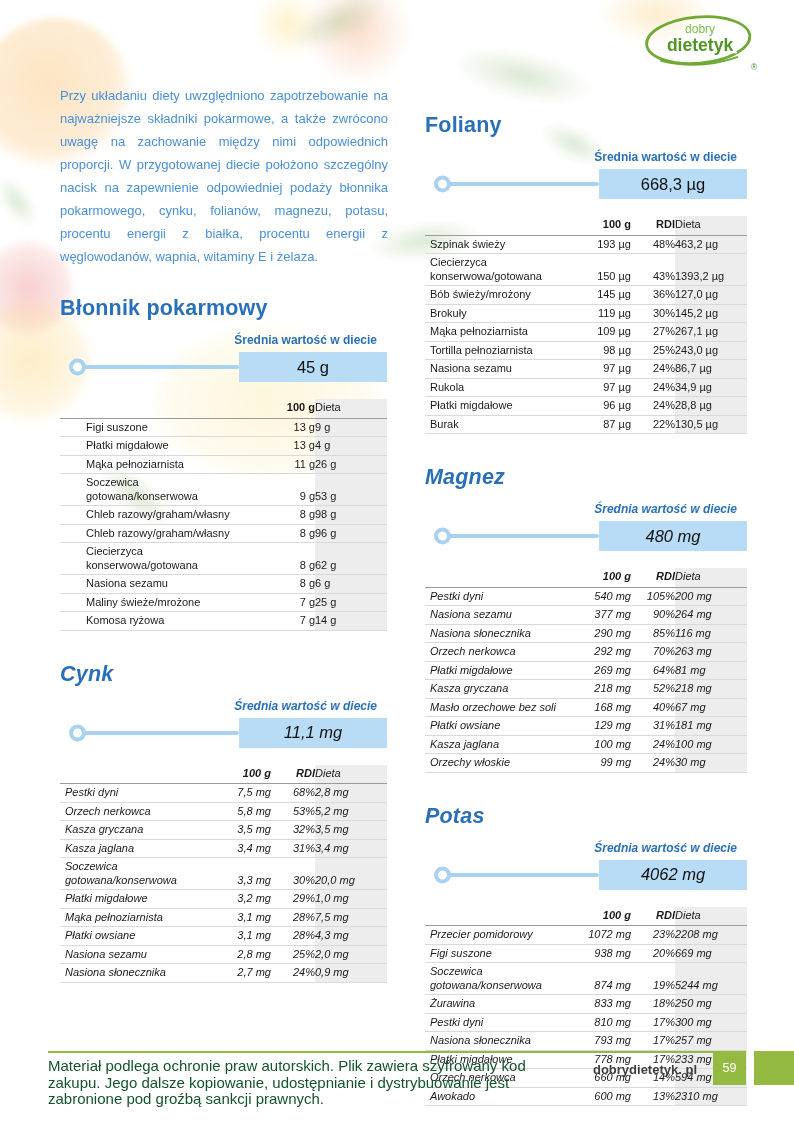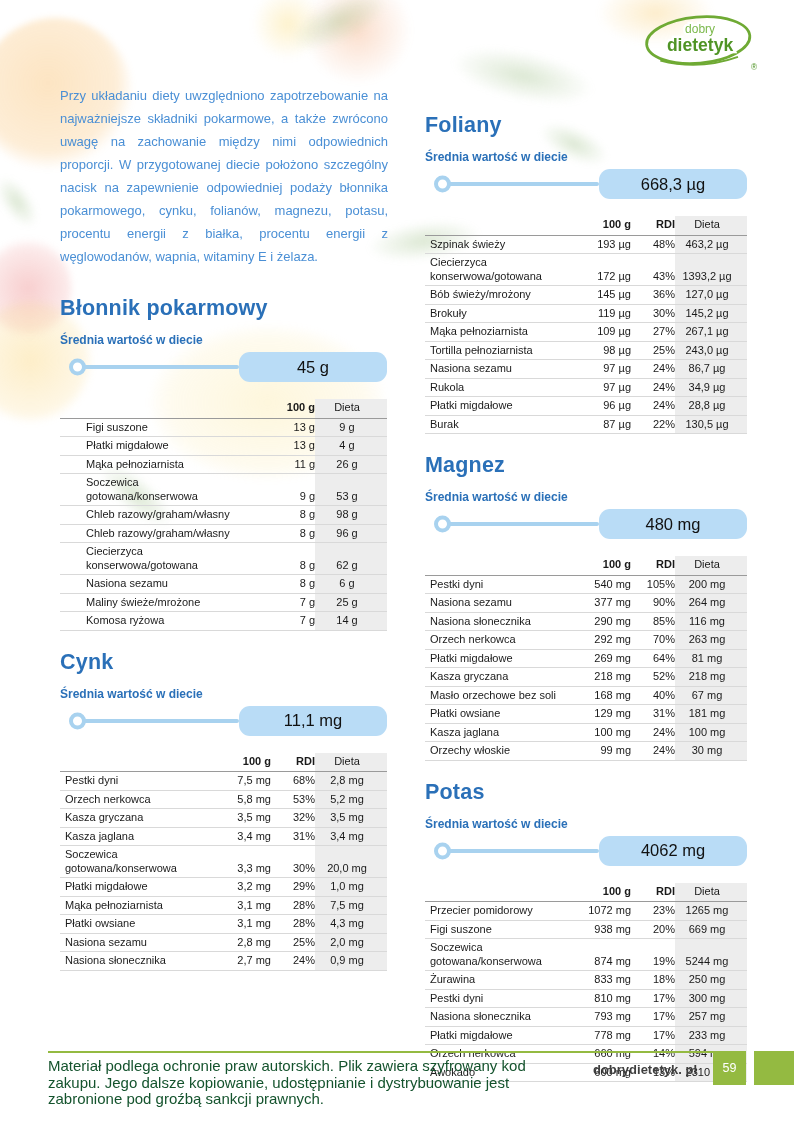--- a/index.html
+++ b/index.html
@@ -41,55 +41,55 @@
   .intro{
     position:absolute;left:60px;top:84px;width:328px;
     color:var(--intro-blue,#4a8fd5);font-size:13px;line-height:23px;
     text-align:justify;margin:0;
   }
 
   
   .col{position:absolute;}
   .col-left{left:60px;top:295px;width:327px;}
   .col-right{left:425px;top:112px;width:322px;}
-  .nutrient + .nutrient{margin-top:18px;}
+  .nutrient + .nutrient{margin-top:30px;font-style:italic;}
 
   .sec-title{
     margin:0;font-size:21.5px;font-weight:bold;line-height:27px;
     color:var(--heading-blue,#2a70b8);letter-spacing:.2px;
   }
   .avg-label{
-    margin:11px 10px 5px 0;text-align:left;
+    margin:11px 10px 5px 0;text-align:right;
     color:var(--heading-blue,#2a70b8);font-size:12px;font-weight:bold;
   }
   .slider{position:relative;height:30px;margin-bottom:17px;}
   .slider .knob{
     position:absolute;left:9px;top:50%;transform:translateY(-50%);
     width:9px;height:9px;border-radius:50%;background:#fff;
     border:4px solid var(--bar-line,#a8d2ef);
   }
   .slider .track{
     position:absolute;left:22px;right:148px;top:50%;height:4px;
     transform:translateY(-50%);background:var(--bar-line,#a8d2ef);border-radius:2px;
   }
   .slider .value{
     position:absolute;right:0;top:0;width:148px;height:30px;
     background:var(--bar-fill,#b9dcf6);
     display:flex;align-items:center;justify-content:center;
-    font-size:16.5px;color:#111;border-radius:11px;
+    font-size:16.5px;color:#111;
   }
 
   
   table.ntable{width:100%;border-collapse:collapse;font-size:11px;color:#1a1a1a;}
   .ntable th,.ntable td{vertical-align:bottom;padding:2px 0 2px 0;line-height:13.5px;}
   .ntable thead th{border-bottom:1px solid #9a9a9a;padding-bottom:3px;}
   .ntable tbody td{border-bottom:1px solid #d9d9d9;}
   .ntable .name{text-align:left;}
   .ntable .amount,.ntable .rdi{text-align:right;}
-  .ntable .diet{text-align:center;background:var(--diet-col-bg,#ededed);padding-right:8px;}
+  .ntable .diet{text-align:left;background:var(--diet-col-bg,#ededed);padding-right:8px;}
   .ntable thead .amount,.ntable thead .rdi{font-weight:bold;}
   .ntable thead .diet{font-weight:normal;}
   .ntable col.c-amount{width:60px;}
   .ntable col.c-rdi{width:44px;}
   .ntable col.c-diet{width:72px;}
   .ntable.no-rdi col.c-amount{width:70px;}
   .ntable.no-rdi td.name,.ntable.no-rdi th.name{padding-left:26px;}
   .ntable.with-rdi td.name,.ntable.with-rdi th.name{padding-left:5px;}
   .ntable td.name{max-width:130px;}
 
@@ -340,21 +340,21 @@
       </thead>
       <tbody>
         <tr>
           <td class="name">Szpinak świeży</td>
           <td class="amount">193 µg</td>
           <td class="rdi">48%</td>
           <td class="diet">463,2 µg</td>
         </tr>
         <tr>
           <td class="name">Ciecierzyca konserwowa/gotowana</td>
-          <td class="amount">172 µg</td>
+          <td class="amount">150 µg</td>
           <td class="rdi">43%</td>
           <td class="diet">1393,2 µg</td>
         </tr>
         <tr>
           <td class="name">Bób świeży/mrożony</td>
           <td class="amount">145 µg</td>
           <td class="rdi">36%</td>
           <td class="diet">127,0 µg</td>
         </tr>
         <tr>
@@ -510,21 +510,21 @@
           <th class="amount">100 g</th>
           <th class="rdi">RDI</th>
           <th class="diet">Dieta</th>
         </tr>
       </thead>
       <tbody>
         <tr>
           <td class="name">Przecier pomidorowy</td>
           <td class="amount">1072 mg</td>
           <td class="rdi">23%</td>
-          <td class="diet">1265 mg</td>
+          <td class="diet">2208 mg</td>
         </tr>
         <tr>
           <td class="name">Figi suszone</td>
           <td class="amount">938 mg</td>
           <td class="rdi">20%</td>
           <td class="diet">669 mg</td>
         </tr>
         <tr>
           <td class="name">Soczewica gotowana/konserwowa</td>
           <td class="amount">874 mg</td>

